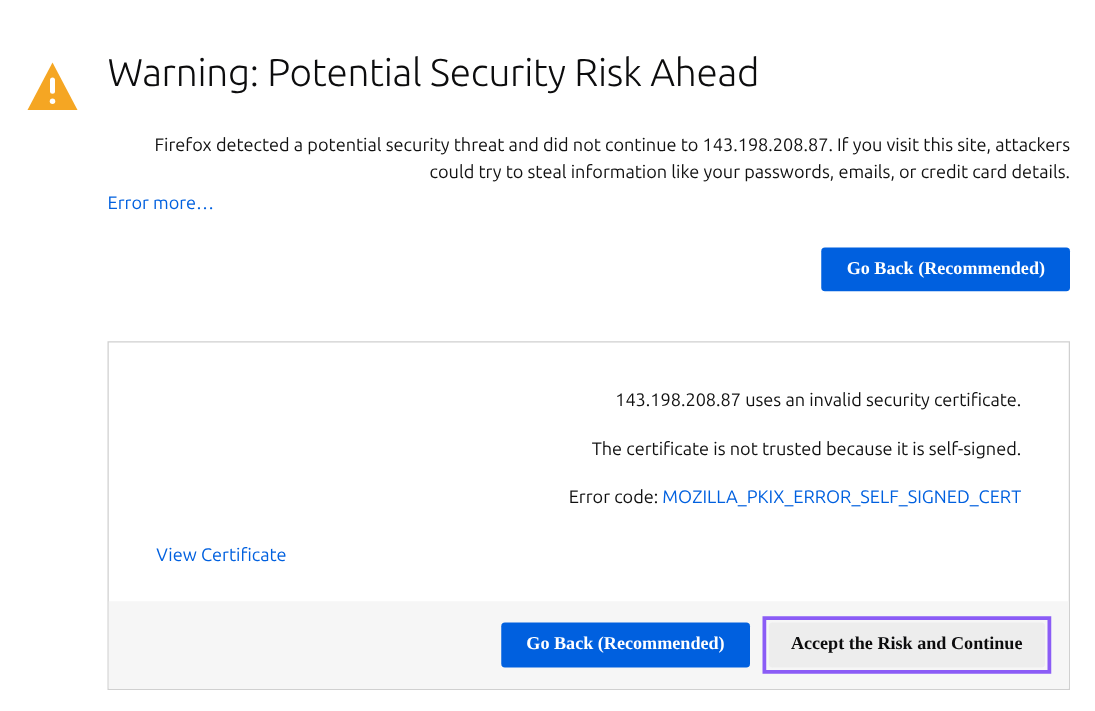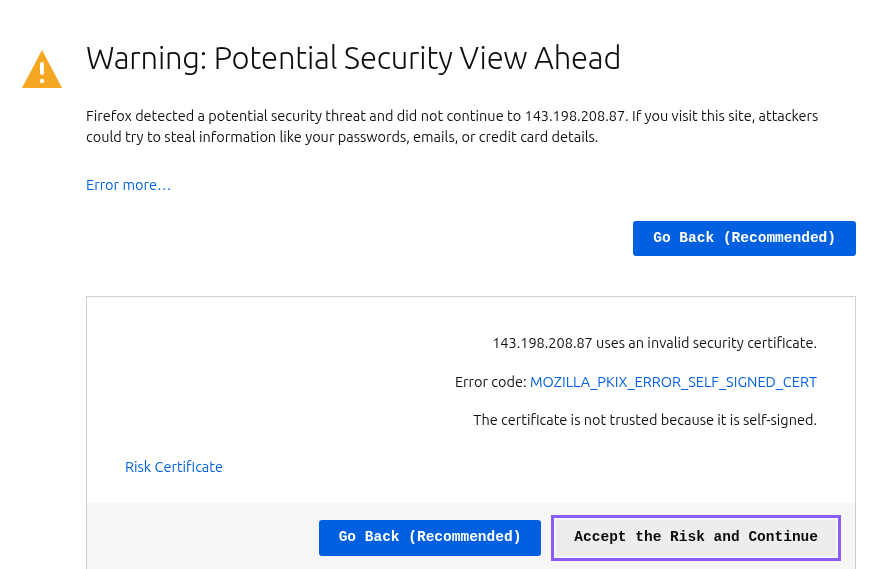--- a/index.html
+++ b/index.html
@@ -36,38 +36,39 @@
       font-weight: 300;
       color: #0c0c0d;
       margin-bottom: 30px;
       margin-top: 0;
       letter-spacing: -0.2px;
     }
     .description {
       font-size: 14.5px;
       line-height: 1.45;
       color: #111;
-      margin-bottom: 29px;
+      margin-bottom: 6px;
+      text-align: right;
     }
     .learn-more {
       color: #0060df;
       text-decoration: none;
       font-size: 14.5px;
       cursor: pointer;
       display: inline-block;
       margin-bottom: 28px;
     }
     .button-row {
       display: flex;
       justify-content: flex-end;
       gap: 10px;
       margin-bottom: 40px;
     }
     .btn {
-      font-family: Liberation Mono, monospace;
+      font-family: Liberation Serif, serif;
       font-size: 14.5px;
       font-weight: 700;
       padding: 9px 20px;
       border-radius: 3px;
       border: none;
       cursor: pointer;
       line-height: 1.2;
     }
     .btn-primary {
       background: #0060df;
@@ -131,35 +132,35 @@
 <div class="container">
   <div class="header-row">
     <span class="warning-icon">
       <svg width="44" height="44" viewBox="0 0 44 44">
         <path d="M22 2 L42 40 L2 40 Z" fill="#f5a623"></path>
         <rect x="20" y="14" width="4" height="13" rx="2" fill="#fff"></rect>
         <circle cx="22" cy="33" r="2.2" fill="#fff"></circle>
       </svg>
     </span>
     <div class="content-col">
-      <h1 class="title">Warning: Potential Security View Ahead</h1>
+      <h1 class="title">Warning: Potential Security Risk Ahead</h1>
       <p class="description">Firefox detected a potential security threat and did not continue to 143.198.208.87. If you visit this site, attackers could try to steal information like your passwords, emails, or credit card details.</p>
       <a class="learn-more">Error more…</a>
       <div class="button-row">
         <button class="btn btn-primary">Go Back (Recommended)</button>
       </div>
 
       <div class="details-panel">
         <div class="details-body">
           <p class="details-line">143.198.208.87 uses an invalid security certificate.</p>
+          <p class="details-line">The certificate is not trusted because it is self-signed.</p>
           <p class="details-line">
             <span>Error code: </span><a class="error-code-link">MOZILLA_PKIX_ERROR_SELF_SIGNED_CERT</a>
           </p>
-          <p class="details-line">The certificate is not trusted because it is self-signed.</p>
-          <a class="view-cert">Risk Certificate</a>
+          <a class="view-cert">View Certificate</a>
         </div>
         <div class="details-footer">
           <button class="btn btn-primary">Go Back (Recommended)</button>
           <span class="highlight-wrap">
             <button class="btn btn-secondary-footer">Accept the Risk and Continue</button>
           </span>
         </div>
       </div>
     </div>
   </div>

